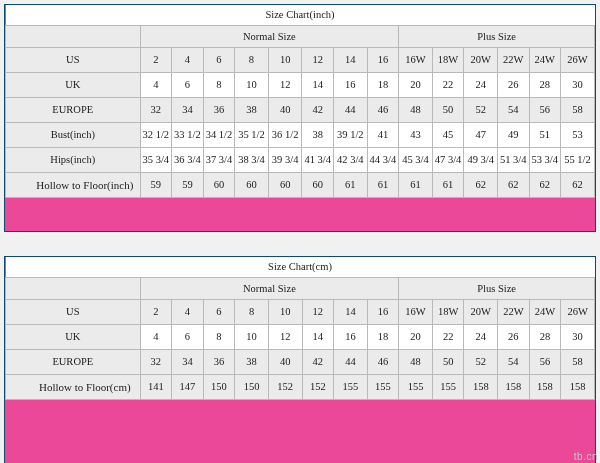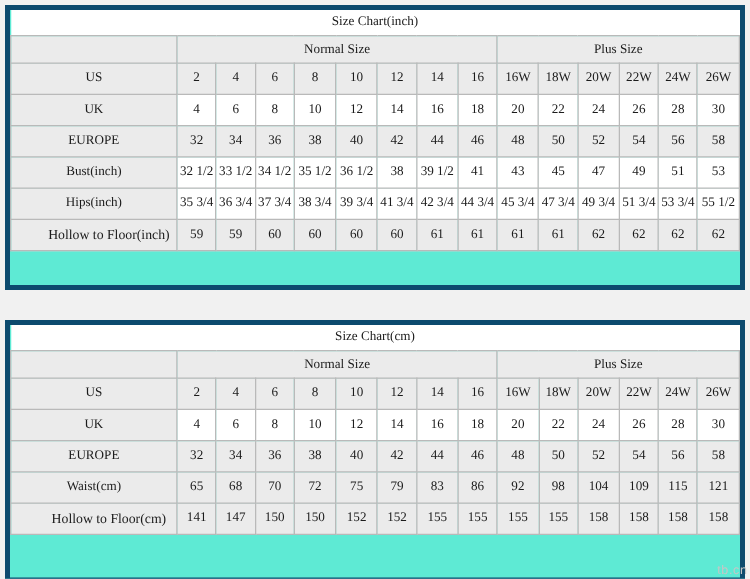--- a/index.html
+++ b/index.html
@@ -9,22 +9,22 @@
   body {
     width: 600px;
     height: 463px;
     background: #f1f1f1;
     font-family: "Liberation Serif", serif;
     color: #1b1b1b;
     overflow: hidden;
     position: relative;
   }
   .chart-block {
-    background: #5eead4;
-    border: 4px solid #0c4a6e;
+    background: #ec4899;
+    border: 1px solid #0c4a6e;
     box-sizing: border-box;
     margin: 4px 4px 0 4px;
     padding: 0;
   }
   .chart-block.first { margin-top: 4px; height: 228px; }
   .chart-block.second { margin-top: 24px; height: 210px; }
 
   table.size-table {
     border-collapse: collapse;
     width: 100%;
@@ -286,37 +286,20 @@
         <td class="datacell shade">44</td>
         <td class="datacell shade">46</td>
         <td class="datacell shade">48</td>
         <td class="datacell shade">50</td>
         <td class="datacell shade">52</td>
         <td class="datacell shade">54</td>
         <td class="datacell shade">56</td>
         <td class="datacell shade">58</td>
       </tr>
       <tr>
-        <td class="rowlabel">Waist(cm)</td>
-        <td class="datacell shade">65</td>
-        <td class="datacell shade">68</td>
-        <td class="datacell shade">70</td>
-        <td class="datacell shade">72</td>
-        <td class="datacell shade">75</td>
-        <td class="datacell shade">79</td>
-        <td class="datacell shade">83</td>
-        <td class="datacell shade">86</td>
-        <td class="datacell shade">92</td>
-        <td class="datacell shade">98</td>
-        <td class="datacell shade">104</td>
-        <td class="datacell shade">109</td>
-        <td class="datacell shade">115</td>
-        <td class="datacell shade">121</td>
-      </tr>
-      <tr>
         <td class="rowlabel small">Hollow to Floor(cm)</td>
         <td class="datacell shade">141</td>
         <td class="datacell shade">147</td>
         <td class="datacell shade">150</td>
         <td class="datacell shade">150</td>
         <td class="datacell shade">152</td>
         <td class="datacell shade">152</td>
         <td class="datacell shade">155</td>
         <td class="datacell shade">155</td>
         <td class="datacell shade">155</td>

